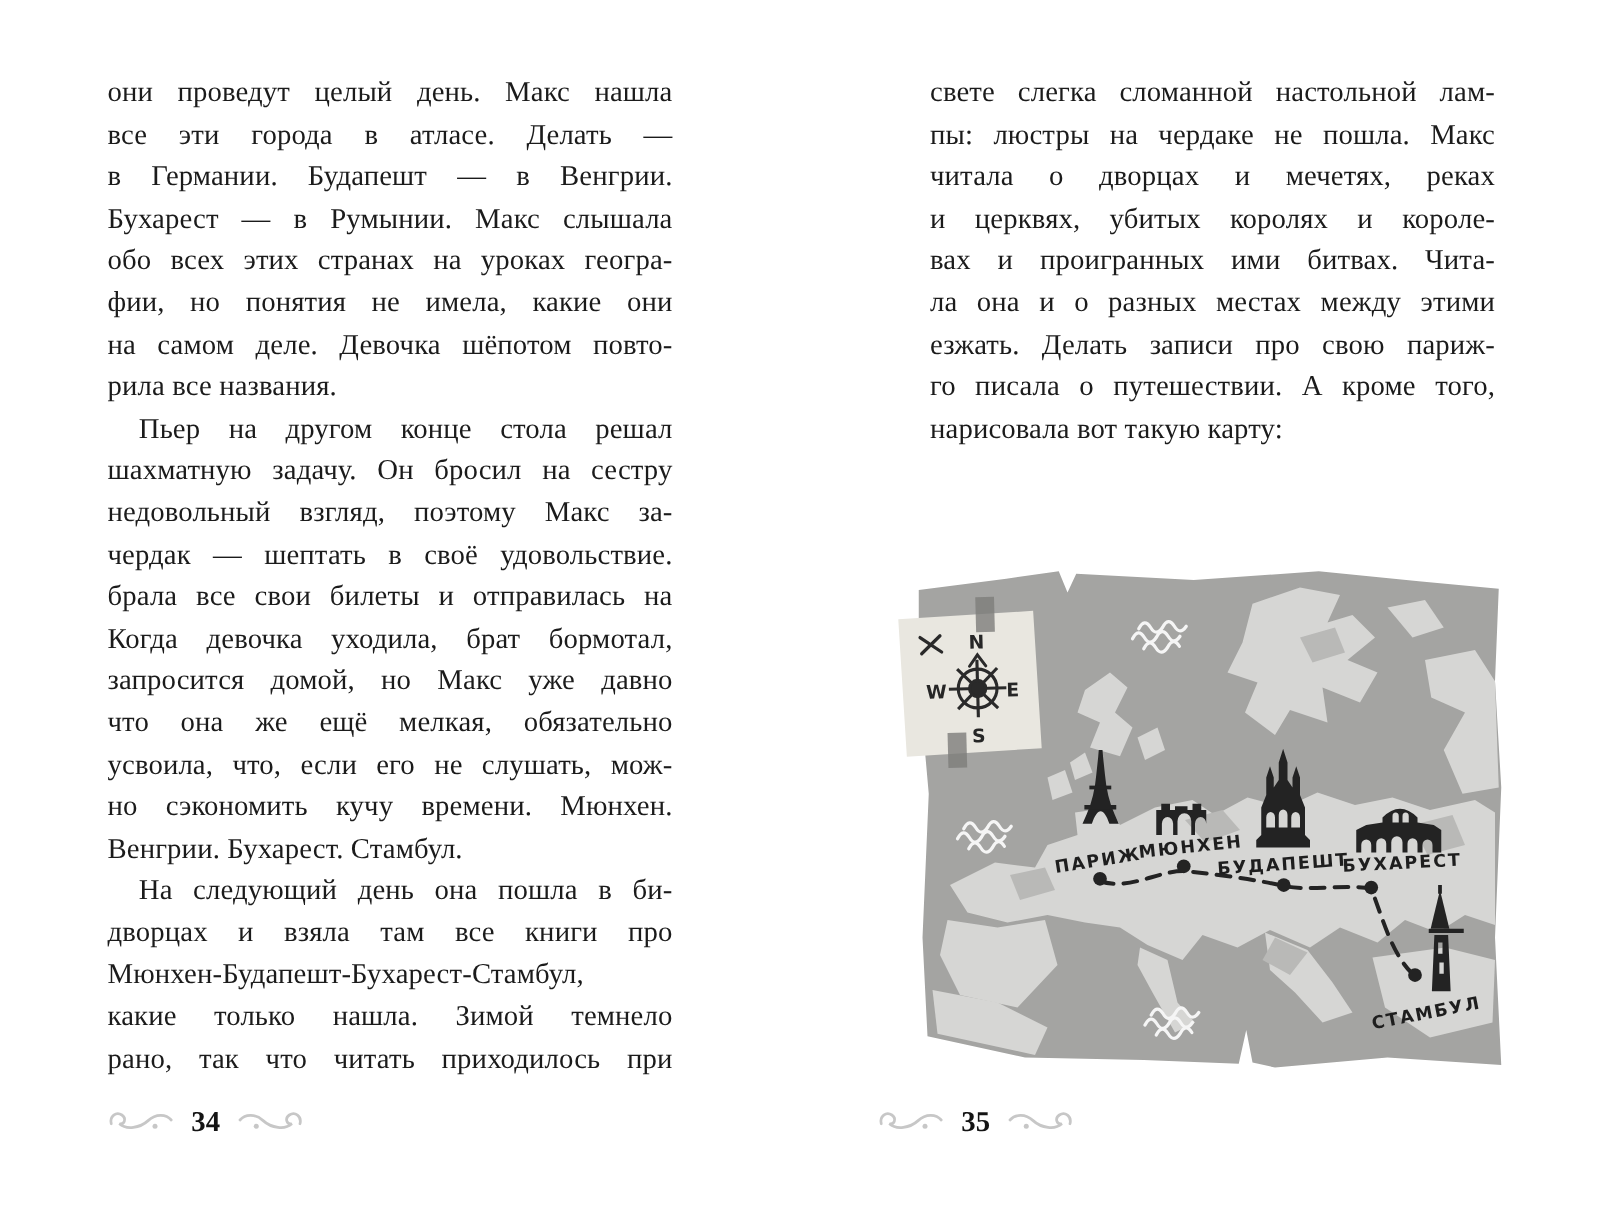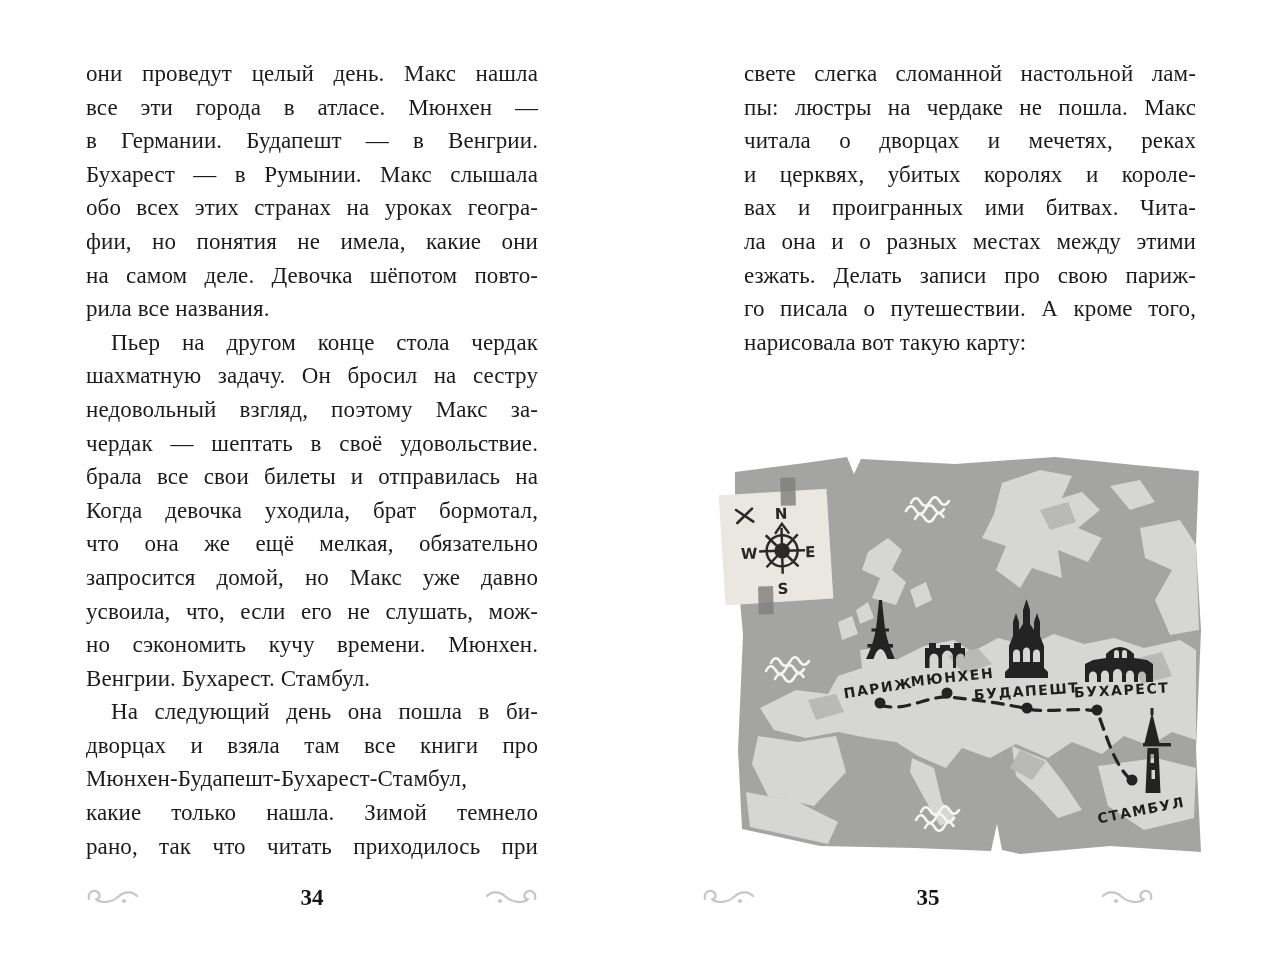--- a/index.html
+++ b/index.html
@@ -23,21 +23,21 @@
   .line.lastline { text-align-last:left; }
   .line.indent { text-indent:25px; }
 
   
   .map-wrap { position:absolute; left:710px; top:450px; width:506px; height:424px; }
   .map-wrap svg { display:block; }
 
   
   .footer {
     position:absolute; top:879px; width:452px; height:36px;
-    display:flex; align-items:center; justify-content:space-between; gap:13px;
+    display:flex; align-items:center; justify-content:flex-start; gap:13px;
   }
   .footer.left-footer  { left:86px; }
   .footer.right-footer { left:702px; }
   .pageno {
     font-family:"Liberation Serif","DejaVu Serif",serif;
     font-weight:bold; font-size:23px; color:#141414; line-height:1;
   }
   .flourish { flex:0 0 auto; }
 
   .map-label {
@@ -50,37 +50,37 @@
   }
 </style>
 </head>
 <body>
 
 <div class="spread">
 
   <div class="page-text left">
       <div class="para">
         <div class="line">они проведут целый день. Макс нашла</div>
-        <div class="line">все эти города в атласе. Мюнхен —</div>
+        <div class="line">все эти города в атласе. Делать —</div>
         <div class="line">в Германии. Будапешт — в Венгрии.</div>
         <div class="line">Бухарест — в Румынии. Макс слышала</div>
         <div class="line">обо всех этих странах на уроках геогра-</div>
         <div class="line">фии, но понятия не имела, какие они</div>
         <div class="line">на самом деле. Девочка шёпотом повто-</div>
         <div class="line lastline">рила все названия.</div>
       </div>
       <div class="para">
-        <div class="line indent">Пьер на другом конце стола чердак</div>
+        <div class="line indent">Пьер на другом конце стола решал</div>
         <div class="line">шахматную задачу. Он бросил на сестру</div>
         <div class="line">недовольный взгляд, поэтому Макс за-</div>
         <div class="line">чердак — шептать в своё удовольствие.</div>
         <div class="line">брала все свои билеты и отправилась на</div>
         <div class="line">Когда девочка уходила, брат бормотал,</div>
+        <div class="line">запросится домой, но Макс уже давно</div>
         <div class="line">что она же ещё мелкая, обязательно</div>
-        <div class="line">запросится домой, но Макс уже давно</div>
         <div class="line">усвоила, что, если его не слушать, мож-</div>
         <div class="line">но сэкономить кучу времени. Мюнхен.</div>
         <div class="line lastline">Венгрии. Бухарест. Стамбул.</div>
       </div>
       <div class="para">
         <div class="line indent">На следующий день она пошла в би-</div>
         <div class="line">дворцах и взяла там все книги про</div>
         <div class="line">Мюнхен-Будапешт-Бухарест-Стамбул,</div>
         <div class="line">какие только нашла. Зимой темнело</div>
         <div class="line">рано, так что читать приходилось при</div>

